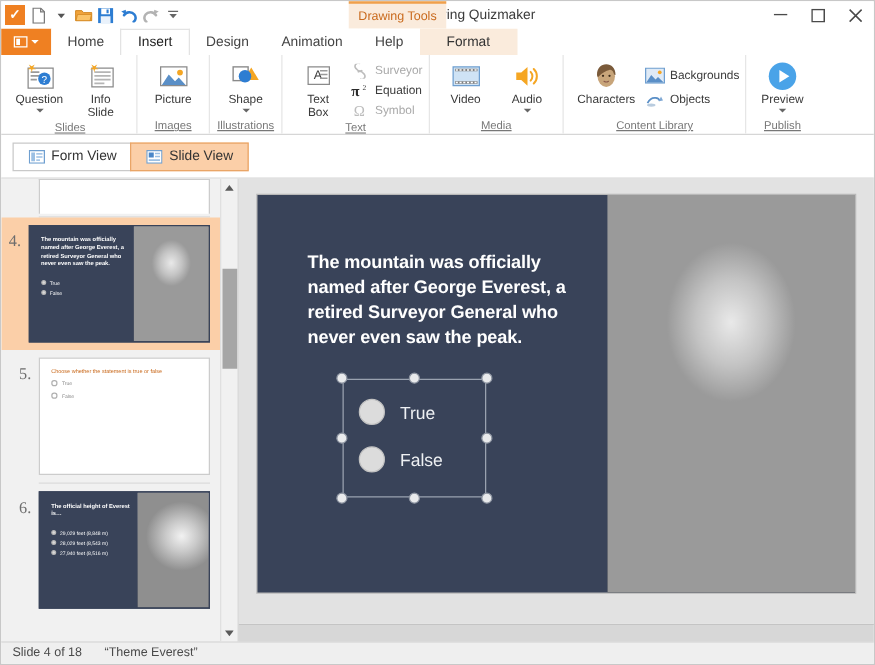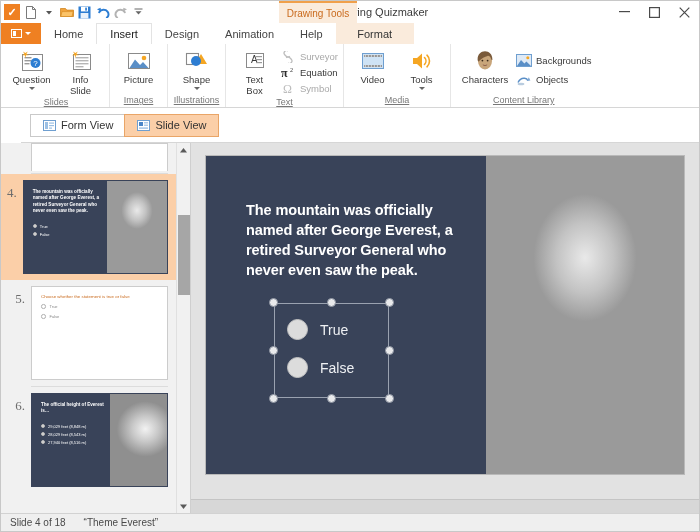--- a/index.html
+++ b/index.html
@@ -89,21 +89,21 @@
   .smcol { display: flex; flex-direction: column; gap: 1px; padding-top: 3px; }
   .smbtn { display: flex; align-items: center; gap: 4px; height: 15px; }
   .smbtn .ic { width: 16px; height: 14px; display: flex; align-items: center; justify-content: center; }
   .smbtn .tx { font-size: 9.5px; color: #3a3a3a; white-space: nowrap; }
   .smbtn.dim .tx { color: #a9a9a9; }
 
   
   .viewbar {
     height: 35px; flex: 0 0 35px;
     background: #ffffff; border-bottom: 1px solid #d6d6d6;
-    display: flex; align-items: center; padding-left: 9px; gap: 0px; margin-left: 20px;
+    display: flex; align-items: center; padding-left: 9px; gap: 0px;
   }
   .vbtn {
     height: 23px; display: flex; align-items: center; gap: 5px;
     padding: 0 11px; font-size: 11px; color: #333;
     border: 1px solid #c9c9c9; background: #fff;
   }
   .vbtn + .vbtn { margin-left: -1px; }
   .vbtn.active { background: #fbcfa8; border-color: #e9a567; color:#333; }
   .vbtn .ic { width: 14px; height: 12px; display:flex;align-items:center;justify-content:center; }
 
@@ -445,21 +445,21 @@
           </span>
           <span class="tx">Video</span>
         </div>
         <div class="bigbtn">
           <span class="ic">
             <svg width="24" height="22" viewBox="0 0 24 22">
               <path d="M3 8h4l5-4.5v15L7 14H3z" fill="#f5a623"></path>
               <path d="M14.5 7.5a5 5 0 010 7M17 5.2a8 8 0 010 11.6" fill="none" stroke="#f5a623" stroke-width="1.6" stroke-linecap="round"></path>
             </svg>
           </span>
-          <span class="tx">Tools</span>
+          <span class="tx">Audio</span>
           <span class="dd"></span>
         </div>
       </div>
       <div class="rlabel">Media</div>
     </div>
 
     <div class="rgroup">
       <div class="ritems">
         <div class="bigbtn" style="width:58px;">
           <span class="ic">
@@ -492,20 +492,35 @@
                   <ellipse cx="5" cy="11" rx="3.4" ry="1.3" fill="#b9ccdf"></ellipse>
                 </svg>
             </span>
             <span class="tx">Objects</span>
           </div>
         </div>
       </div>
       <div class="rlabel">Content Library</div>
     </div>
 
+    <div class="rgroup">
+      <div class="ritems">
+        <div class="bigbtn">
+          <span class="ic">
+            <svg width="26" height="26" viewBox="0 0 26 26">
+              <circle cx="13" cy="13" r="11" fill="#4aa3e8"></circle>
+              <path d="M10.5 8l8 5-8 5z" fill="#fff"></path>
+            </svg>
+          </span>
+          <span class="tx">Preview</span>
+          <span class="dd"></span>
+        </div>
+      </div>
+      <div class="rlabel">Publish</div>
+    </div>
   </div>
 
   <div class="viewbar">
     <div class="vbtn">
       <span class="ic">
         <svg width="13" height="11" viewBox="0 0 13 11">
             <rect x="0.5" y="0.5" width="12" height="10" fill="#fff" stroke="#6f9fd0" stroke-width="1"></rect>
             <rect x="2" y="2" width="3" height="7" fill="#9cc0e4"></rect>
             <rect x="6" y="2.5" width="5" height="1.2" fill="#9cc0e4"></rect>
             <rect x="6" y="5" width="5" height="1.2" fill="#9cc0e4"></rect>

